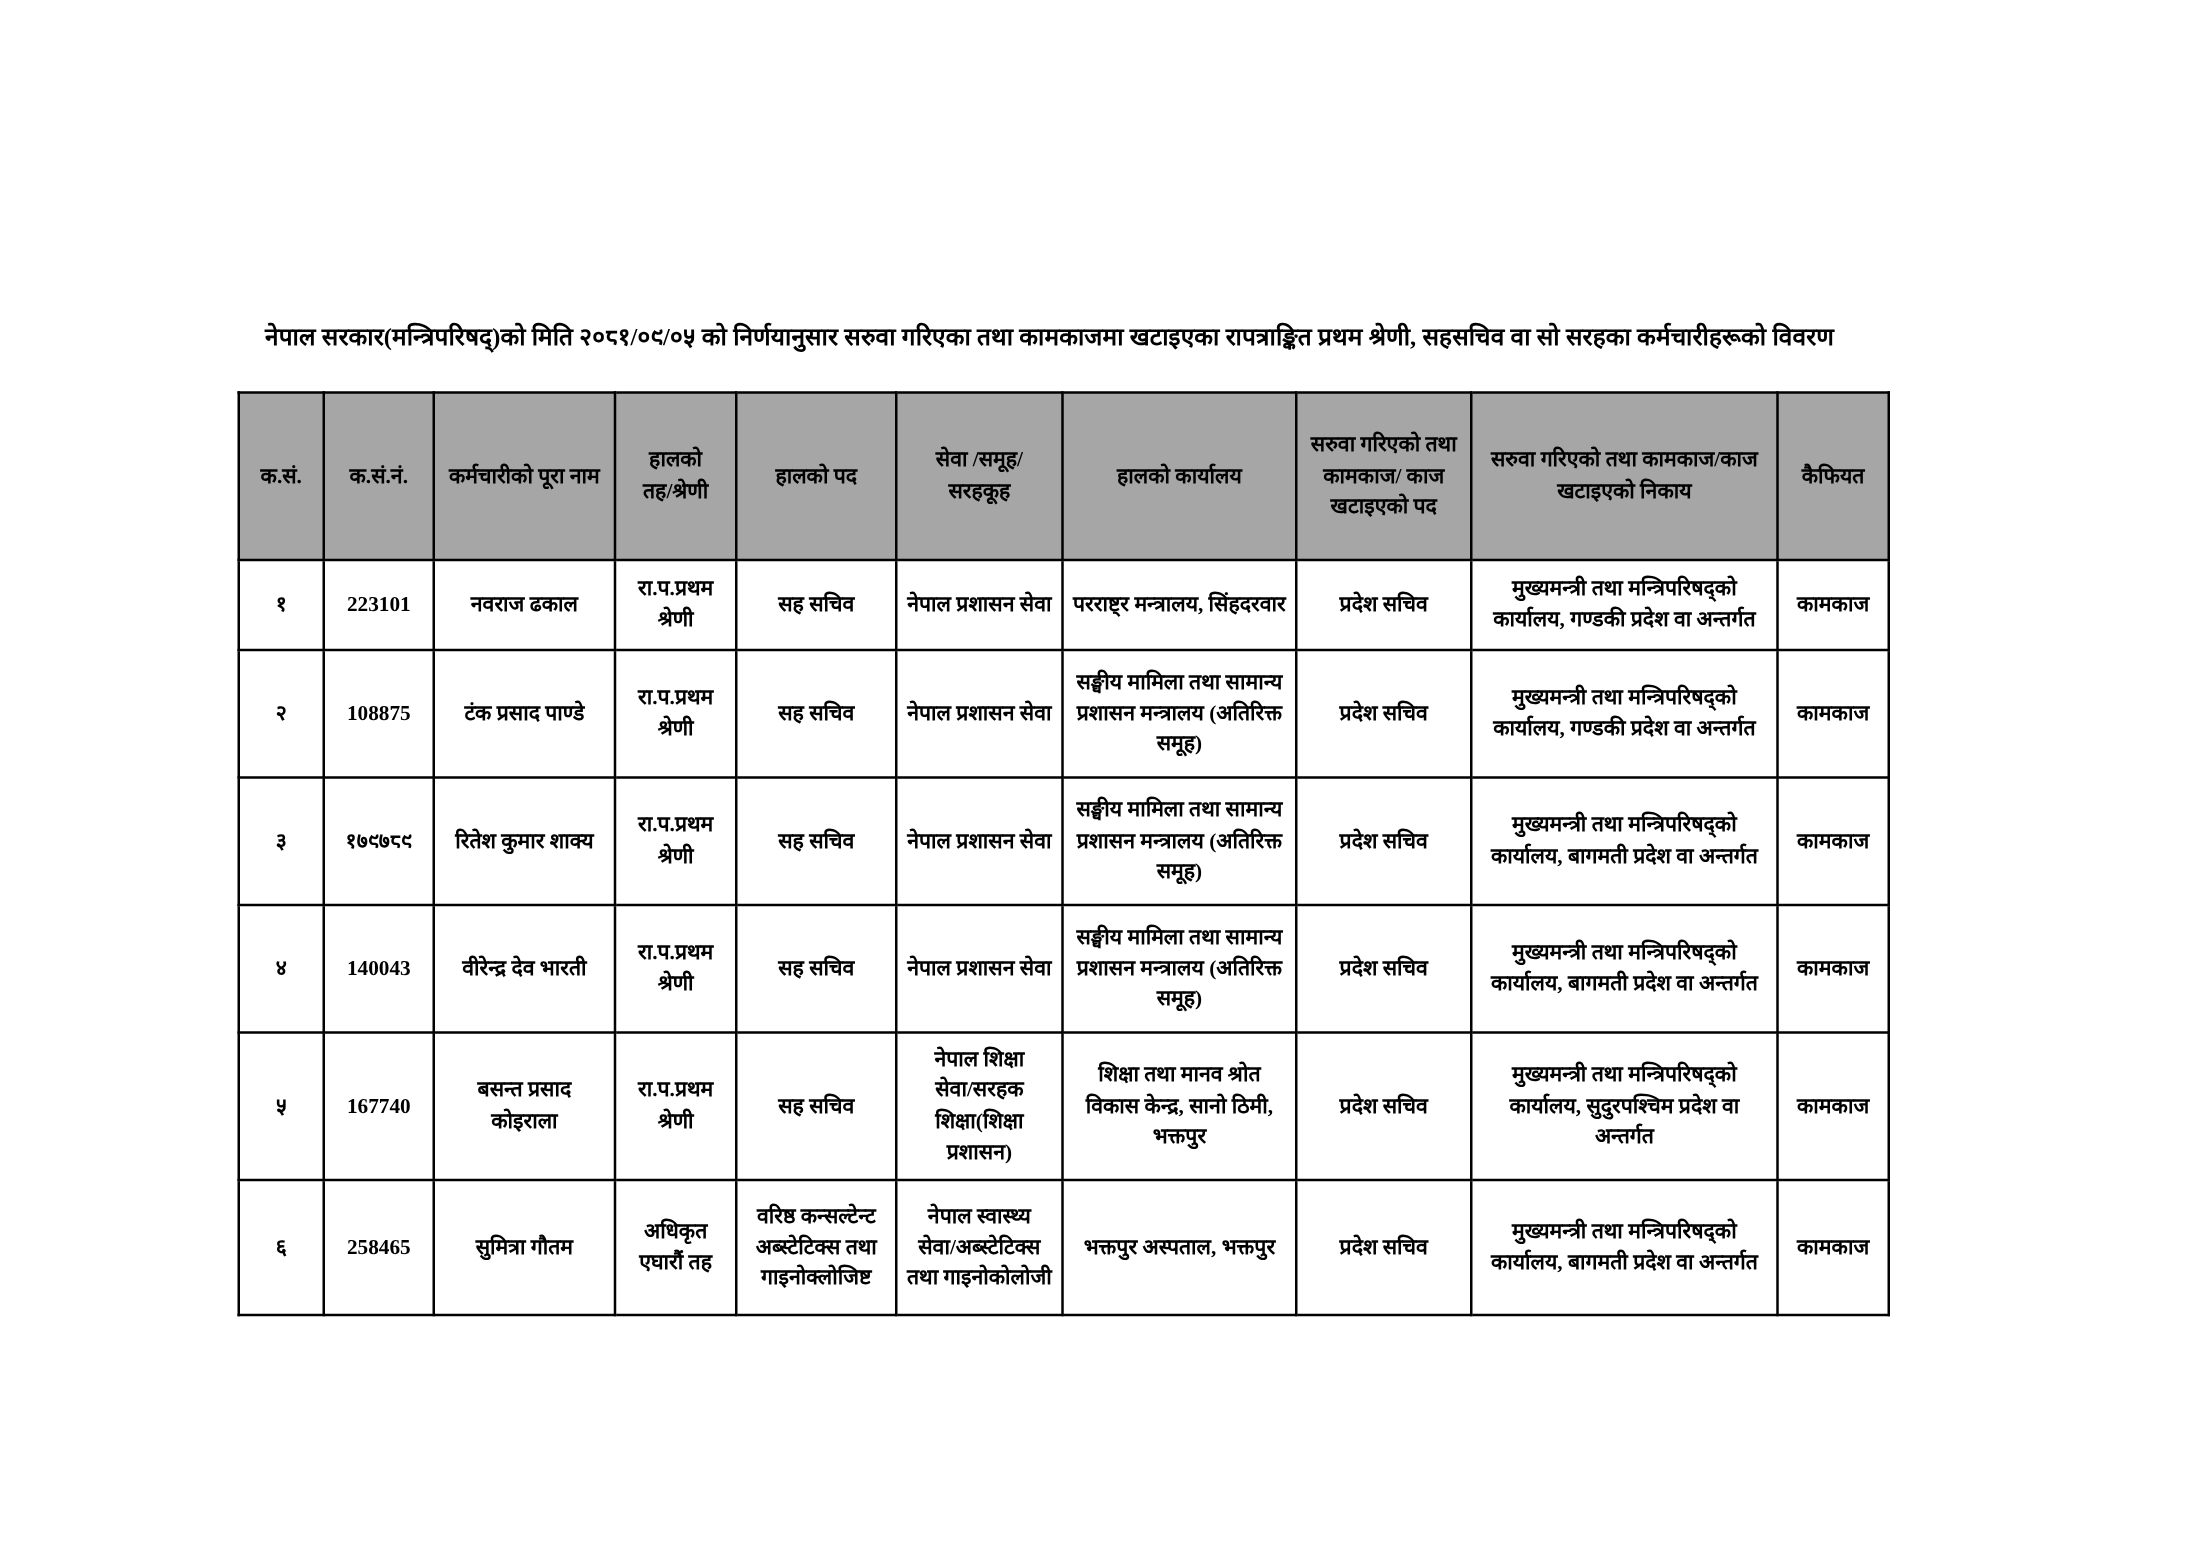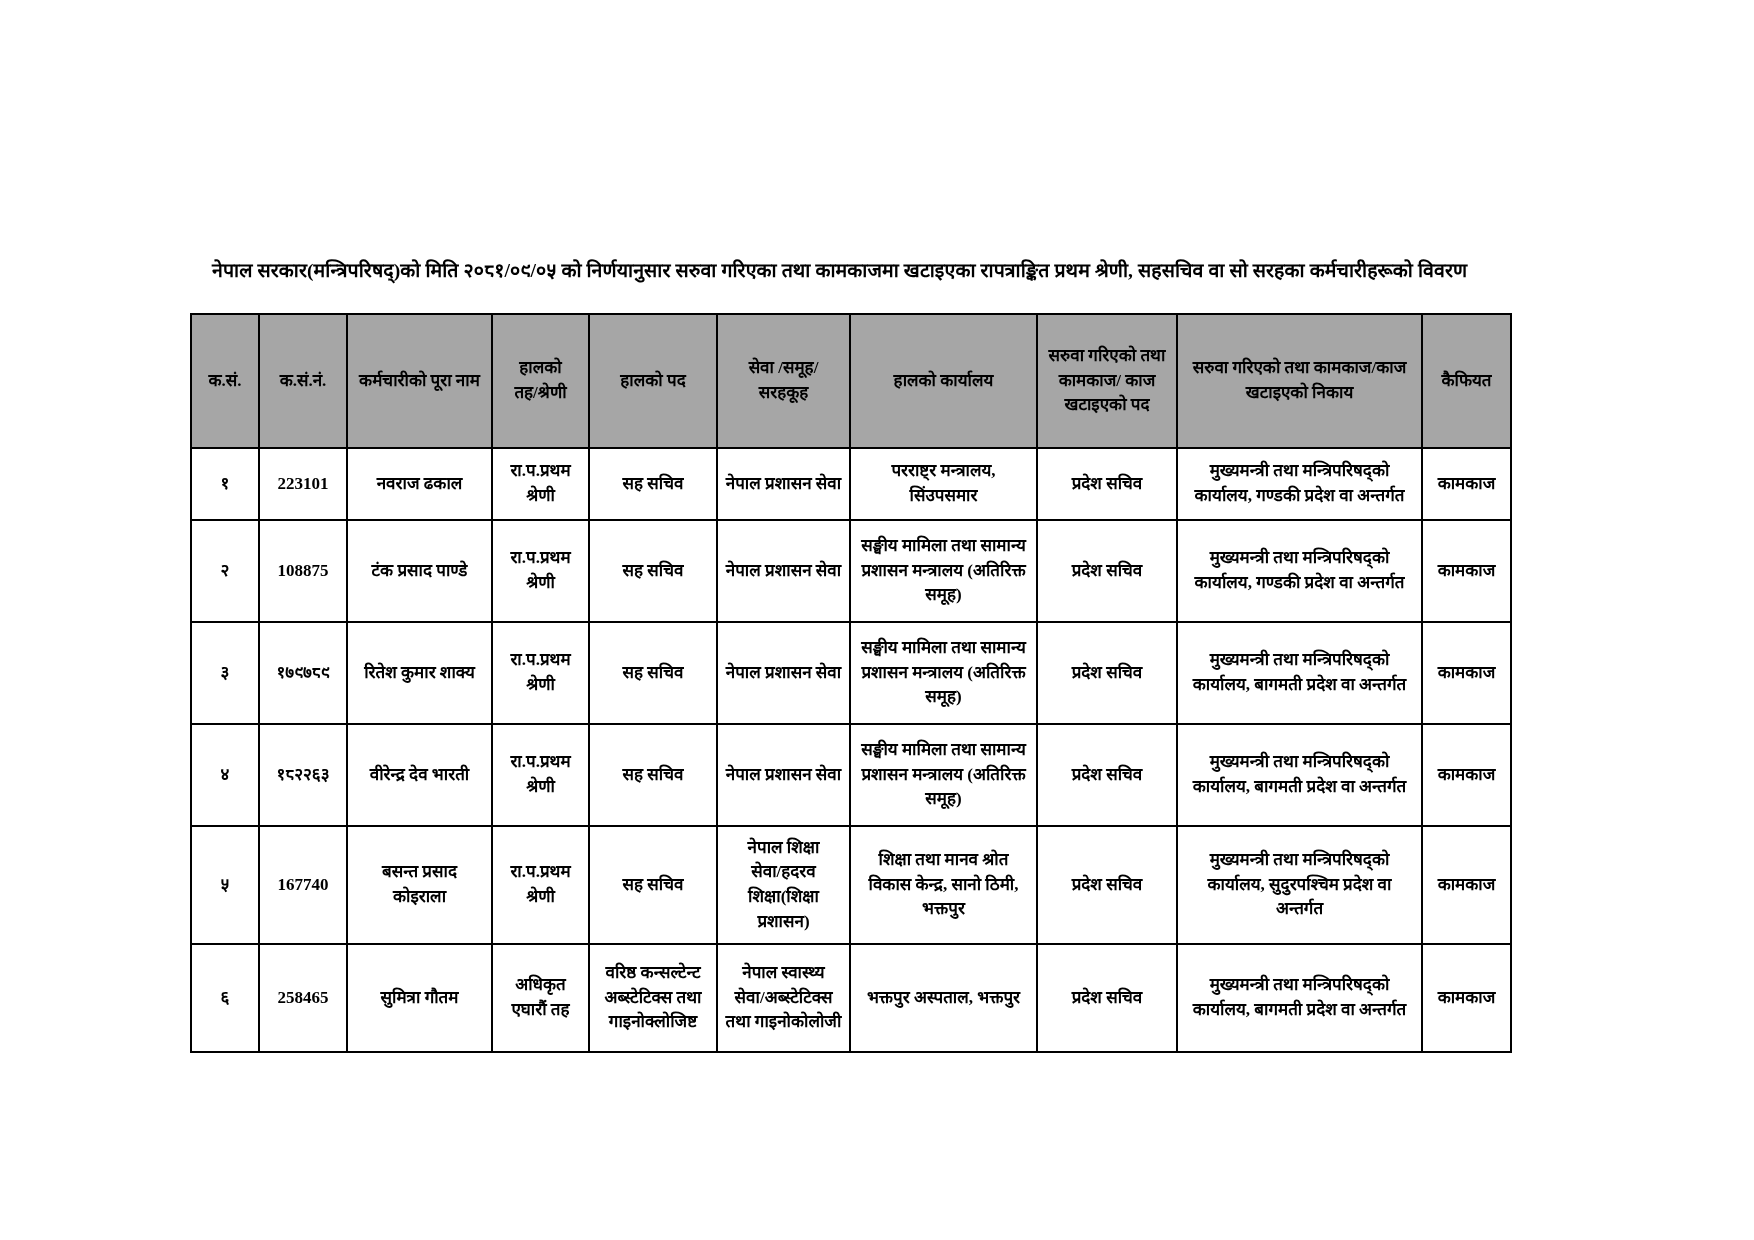--- a/index.html
+++ b/index.html
@@ -180,21 +180,21 @@
               </span>
             </td>
           <td><span>सह सचिव</span></td>
           <td>
               <span class="cell-lines">
             <span>नेपाल प्रशासन सेवा</span>
               </span>
             </td>
           <td>
               <span class="cell-lines">
-            <span>परराष्ट्र मन्त्रालय, सिंउपसमार</span>
+            <span>परराष्ट्र मन्त्रालय, सिंहदरवार</span>
               </span>
             </td>
           <td><span>प्रदेश सचिव</span></td>
           <td>
               <span class="cell-lines">
             <span>मुख्यमन्त्री तथा मन्त्रिपरिषद्को</span>
             <span>कार्यालय, गण्डकी प्रदेश वा अन्तर्गत</span>
               </span>
             </td>
           <td><span>कामकाज</span></td>
@@ -261,21 +261,21 @@
               <span class="cell-lines">
             <span>मुख्यमन्त्री तथा मन्त्रिपरिषद्को</span>
             <span>कार्यालय, बागमती प्रदेश वा अन्तर्गत</span>
               </span>
             </td>
           <td><span>कामकाज</span></td>
         </tr>
 
         <tr class="r4">
           <td><span>४</span></td>
-          <td><span>१८२२६३</span></td>
+          <td><span>140043</span></td>
           <td><span>वीरेन्द्र देव भारती</span></td>
           <td>
               <span class="cell-lines">
             <span>रा.प.प्रथम</span>
             <span>श्रेणी</span>
               </span>
             </td>
           <td><span>सह सचिव</span></td>
           <td>
               <span class="cell-lines">
@@ -311,21 +311,21 @@
           <td>
               <span class="cell-lines">
             <span>रा.प.प्रथम</span>
             <span>श्रेणी</span>
               </span>
             </td>
           <td><span>सह सचिव</span></td>
           <td>
               <span class="cell-lines">
             <span>नेपाल शिक्षा</span>
-            <span>सेवा/हदरव</span>
+            <span>सेवा/सरहक</span>
             <span>शिक्षा(शिक्षा प्रशासन)</span>
               </span>
             </td>
           <td>
               <span class="cell-lines">
             <span>शिक्षा तथा मानव श्रोत</span>
             <span>विकास केन्द्र, सानो ठिमी,</span>
             <span>भक्तपुर</span>
               </span>
             </td>

